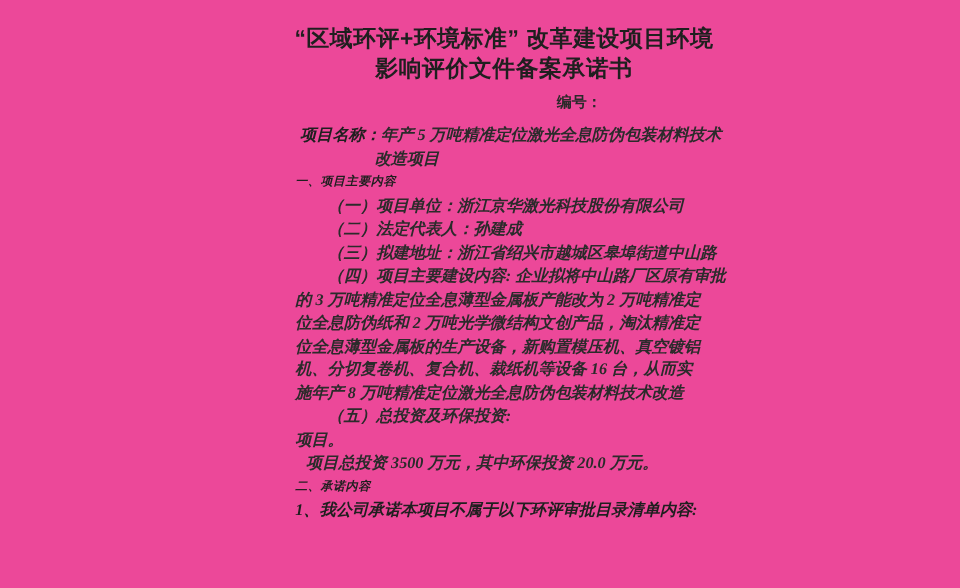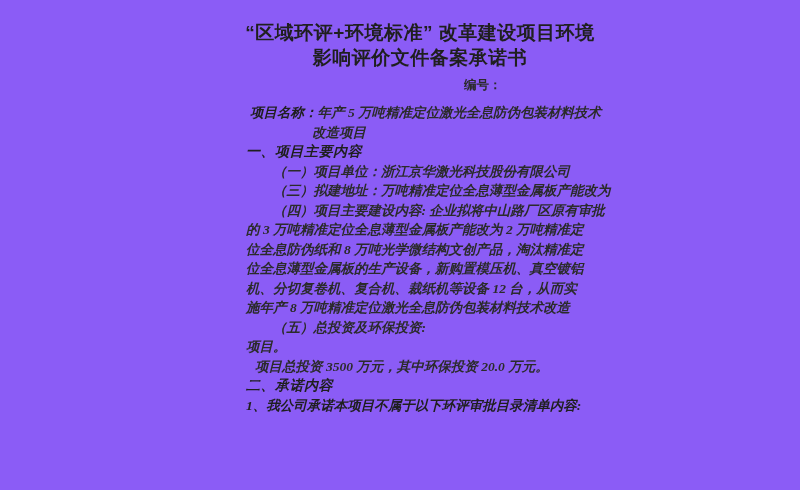--- a/index.html
+++ b/index.html
@@ -4,21 +4,21 @@
 <style>
   html, body {
     margin: 0;
     padding: 0;
     background: #ffffff;
   }
   .canvas {
     position: relative;
     width: 800px;
     height: 490px;
-    background: #8b5cf6;
+    background: #ec4899;
     overflow: hidden;
     color: #262626;
   }
   .doc-title {
     position: absolute;
     top: 20px;
     left: 170px;
     width: 500px;
     text-align: center;
     font-family: "Liberation Sans", sans-serif;
@@ -48,21 +48,21 @@
     line-height: 19.5px;
     color: #2b2b2b;
     white-space: nowrap;
   }
   .line { height: 19.5px; font-style: italic; }
   .ind-label { padding-left: 4px; }     
   .ind-item  { padding-left: 27px; }    
   .ind-hang  { padding-left: 66px; }    
   .ind-para  { padding-left: 9px; }     
   .bold, .heading { font-weight: 700; color: #1f1f1f; }
-  .heading { font-family: "Liberation Sans", sans-serif; font-size: 14px; letter-spacing: 0.5px; }
+  .heading { font-family: "Liberation Sans", sans-serif; font-size: 10px; letter-spacing: 0.5px; }
 </style>
 </head>
 <body>
 
 <div class="canvas">
 
   <div class="doc-title">
     <div>“区域环评+环境标准” 改革建设项目环境</div>
     <div>影响评价文件备案承诺书</div>
   </div>
@@ -72,27 +72,28 @@
   <div class="body-col">
 
     <div class="line ind-label"><span class="bold">项目名称：</span><span>年产 5 万吨精准定位激光全息防伪包装材料技术</span></div>
     <div class="line ind-hang">改造项目</div>
 
 
 
     <div class="line heading">一、项目主要内容</div>
 
     <div class="line ind-item">（一）项目单位：浙江京华激光科技股份有限公司</div>
-    <div class="line ind-item">（三）拟建地址：万吨精准定位全息薄型金属板产能改为</div>
+    <div class="line ind-item">（二）法定代表人：孙建成</div>
+    <div class="line ind-item">（三）拟建地址：浙江省绍兴市越城区皋埠街道中山路</div>
 
     <div class="line ind-item">（四）项目主要建设内容: 企业拟将中山路厂区原有审批</div>
     <div class="line">的 3 万吨精准定位全息薄型金属板产能改为 2 万吨精准定</div>
-    <div class="line">位全息防伪纸和 8 万吨光学微结构文创产品，淘汰精准定</div>
+    <div class="line">位全息防伪纸和 2 万吨光学微结构文创产品，淘汰精准定</div>
     <div class="line">位全息薄型金属板的生产设备，新购置模压机、真空镀铝</div>
-    <div class="line">机、分切复卷机、复合机、裁纸机等设备 12 台，从而实</div>
+    <div class="line">机、分切复卷机、复合机、裁纸机等设备 16 台，从而实</div>
     <div class="line">施年产 8 万吨精准定位激光全息防伪包装材料技术改造</div>
     <div class="line ind-item">（五）总投资及环保投资:</div>
 
     <div class="line">项目。</div>
     <div class="line ind-para">项目总投资 3500 万元，其中环保投资 20.0 万元。</div>
 
     <div class="line heading">二、承诺内容</div>
     <div class="line bold">1、我公司承诺本项目不属于以下环评审批目录清单内容:</div>
 
   </div>

